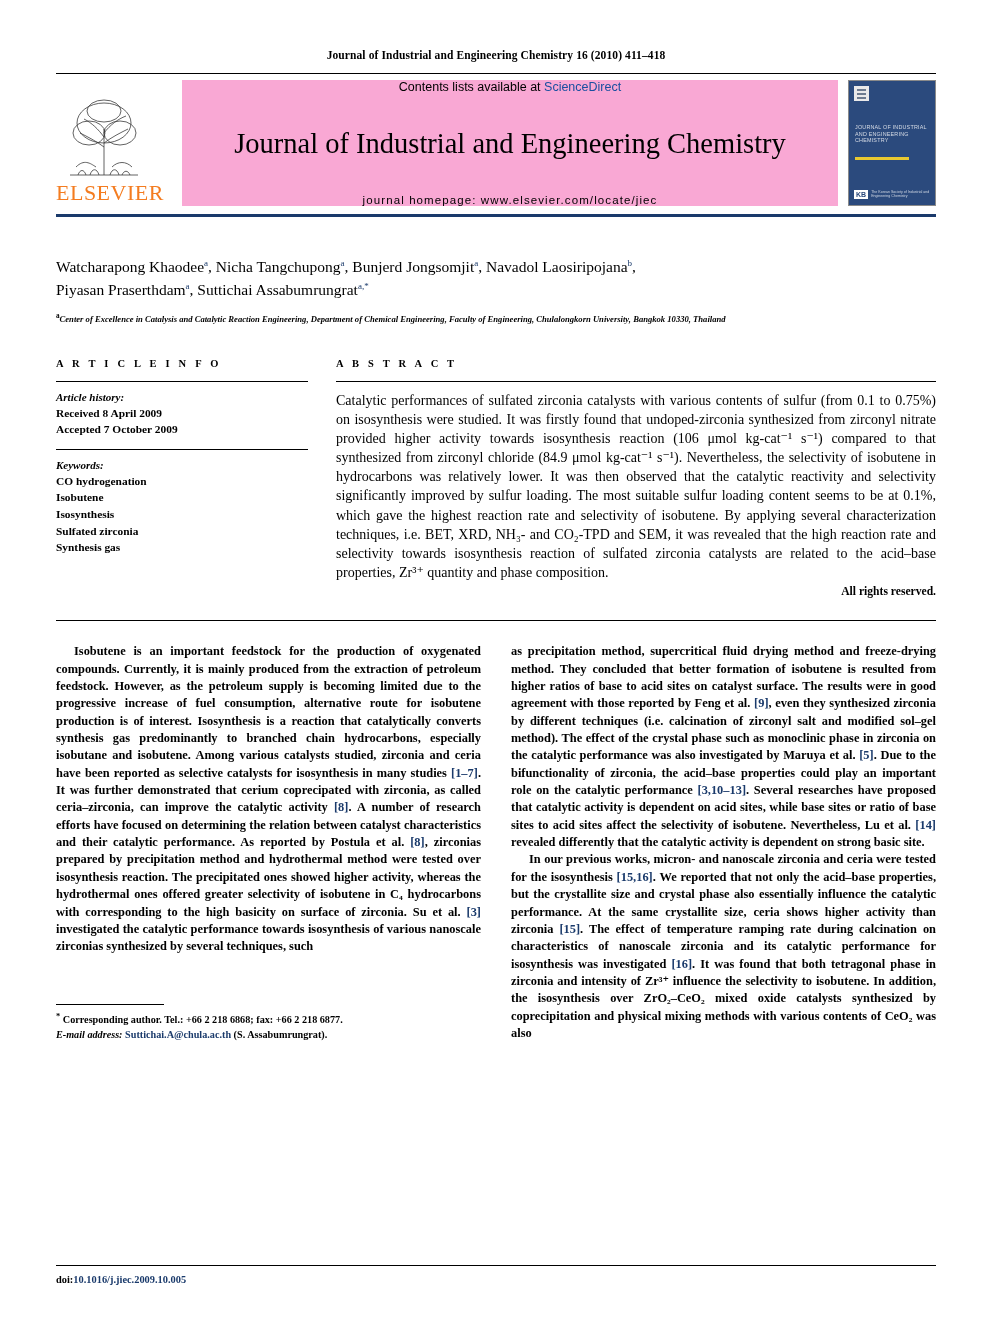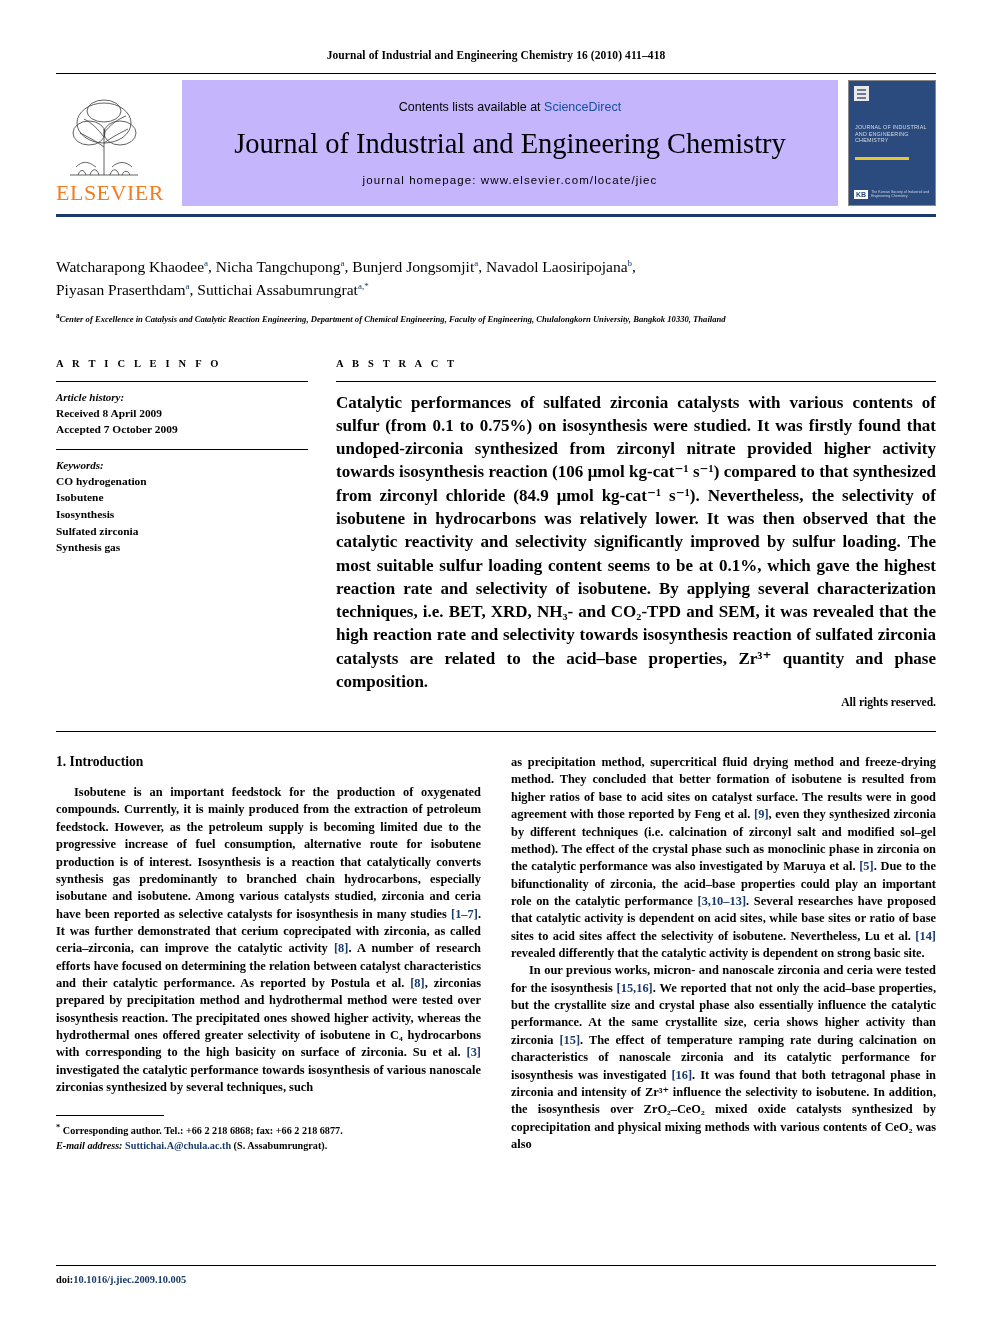--- a/index.html
+++ b/index.html
@@ -57,27 +57,28 @@
     font-family: "Liberation Serif", serif;
     font-size: 22px;
     letter-spacing: 0.5px;
     color: #F47C20;
     font-weight: normal;
     line-height: 1;
     margin-top: 1px;
   }
   .masthead-center {
     flex: 1 1 auto;
-    background: #c4b5fd;
+    background: #f9a8d4;
     display: flex;
     flex-direction: column;
     justify-content: center;
     align-items: center;
     margin: 0 10px;
     padding: 6px 0;
+    gap: 20px;
   }
   .contents-line {
     font-family: "Liberation Sans", sans-serif;
     font-size: 12.5px;
     color: #000;
     margin-bottom: 10px;
   }
   .sciencedirect {
     color: #1a4fa0;
     text-decoration: none;
@@ -175,22 +176,22 @@
     margin-bottom: 12px;
   }
   .hr-thin { border-top: 1.4px solid #000; margin: 0 0 9px 0; }
   .hr-thin2 { border-top: 1.4px solid #000; margin: 12px 0 9px 0; }
   .info-head {
     font-size: 11px; font-style: italic; font-weight: bold; margin-bottom: 2px;
   }
   .info-line { font-size: 11.4px; font-weight: bold; line-height: 1.42; }
   .kw-line { font-size: 11.4px; font-weight: bold; line-height: 1.45; }
   .abstract-body {
-    font-size: 17px;
-    font-weight: bold;
+    font-size: 14px;
+    font-weight: normal;
     line-height: 1.37;
     text-align: justify;
   }
   .abstract-copy {
     font-size: 11.6px;
     font-weight: bold;
     line-height: 1.37;
     text-align: right;
     margin-top: 2px;
   }
@@ -337,21 +338,20 @@
       <div class="abstract-body">Catalytic performances of sulfated zirconia catalysts with various contents of sulfur (from 0.1 to 0.75%) on isosynthesis were studied. It was firstly found that undoped-zirconia synthesized from zirconyl nitrate provided higher activity towards isosynthesis reaction (106 μmol kg-cat⁻¹ s⁻¹) compared to that synthesized from zirconyl chloride (84.9 μmol kg-cat⁻¹ s⁻¹). Nevertheless, the selectivity of isobutene in hydrocarbons was relatively lower. It was then observed that the catalytic reactivity and selectivity significantly improved by sulfur loading. The most suitable sulfur loading content seems to be at 0.1%, which gave the highest reaction rate and selectivity of isobutene. By applying several characterization techniques, i.e. BET, XRD, NH₃- and CO₂-TPD and SEM, it was revealed that the high reaction rate and selectivity towards isosynthesis reaction of sulfated zirconia catalysts are related to the acid–base properties, Zr³⁺ quantity and phase composition.</div>
       <div class="abstract-copy">All rights reserved.</div>
     </div>
   </div>
 
   <div class="hr-section"></div>
 
   <div class="body-cols">
 
     <div class="bcol">
-      <h2 class="sec-title">1. Introduction</h2>
       <p class="para">Isobutene is an important feedstock for the production of oxygenated compounds. Currently, it is mainly produced from the extraction of petroleum feedstock. However, as the petroleum supply is becoming limited due to the progressive increase of fuel consumption, alternative route for isobutene production is of interest. Isosynthesis is a reaction that catalytically converts synthesis gas predominantly to branched chain hydrocarbons, especially isobutane and isobutene. Among various catalysts studied, zirconia and ceria have been reported as selective catalysts for isosynthesis in many studies <span class="ref">[1–7]</span>. It was further demonstrated that cerium coprecipated with zirconia, as called ceria–zirconia, can improve the catalytic activity <span class="ref">[8]</span>. A number of research efforts have focused on determining the relation between catalyst characteristics and their catalytic performance. As reported by Postula et al. <span class="ref">[8]</span>, zirconias prepared by precipitation method and hydrothermal method were tested over isosynthesis reaction. The precipitated ones showed higher activity, whereas the hydrothermal ones offered greater selectivity of isobutene in C₄ hydrocarbons with corresponding to the high basicity on surface of zirconia. Su et al. <span class="ref">[3]</span> investigated the catalytic performance towards isosynthesis of various nanoscale zirconias synthesized by several techniques, such</p>
 
       <div class="footnote-wrap">
         <div class="footnote-rule"></div>
         <div class="footnote">
           <sup>*</sup>
           <span>Corresponding author. Tel.: +66 2 218 6868; fax: +66 2 218 6877.</span>
         </div>
         <div class="footnote">
           <span class="em">E-mail address:</span>

